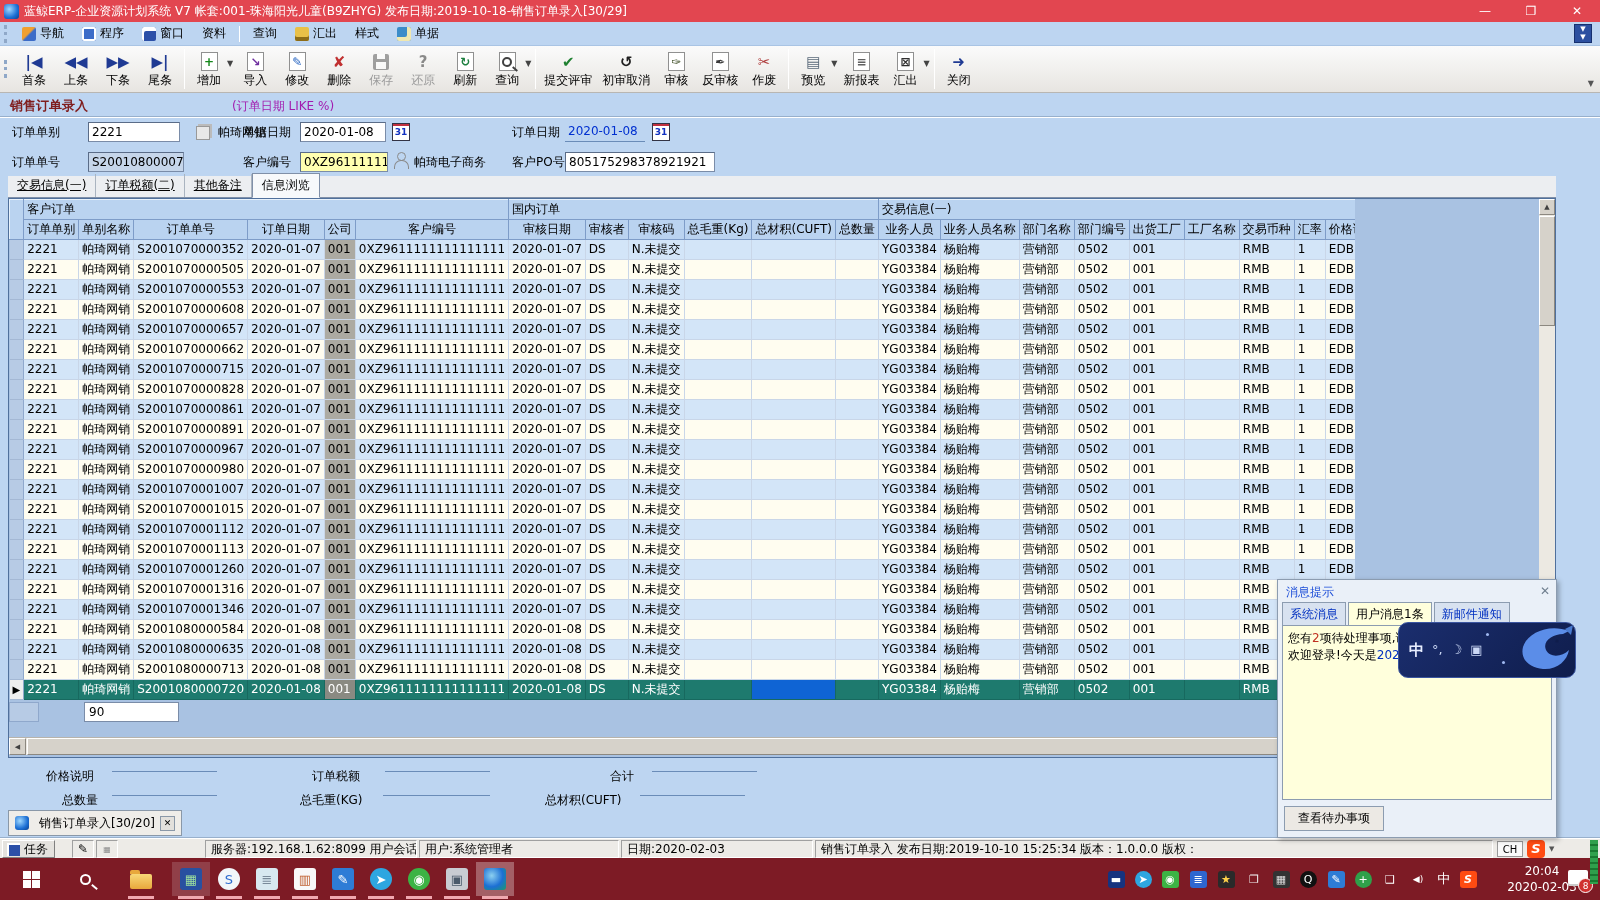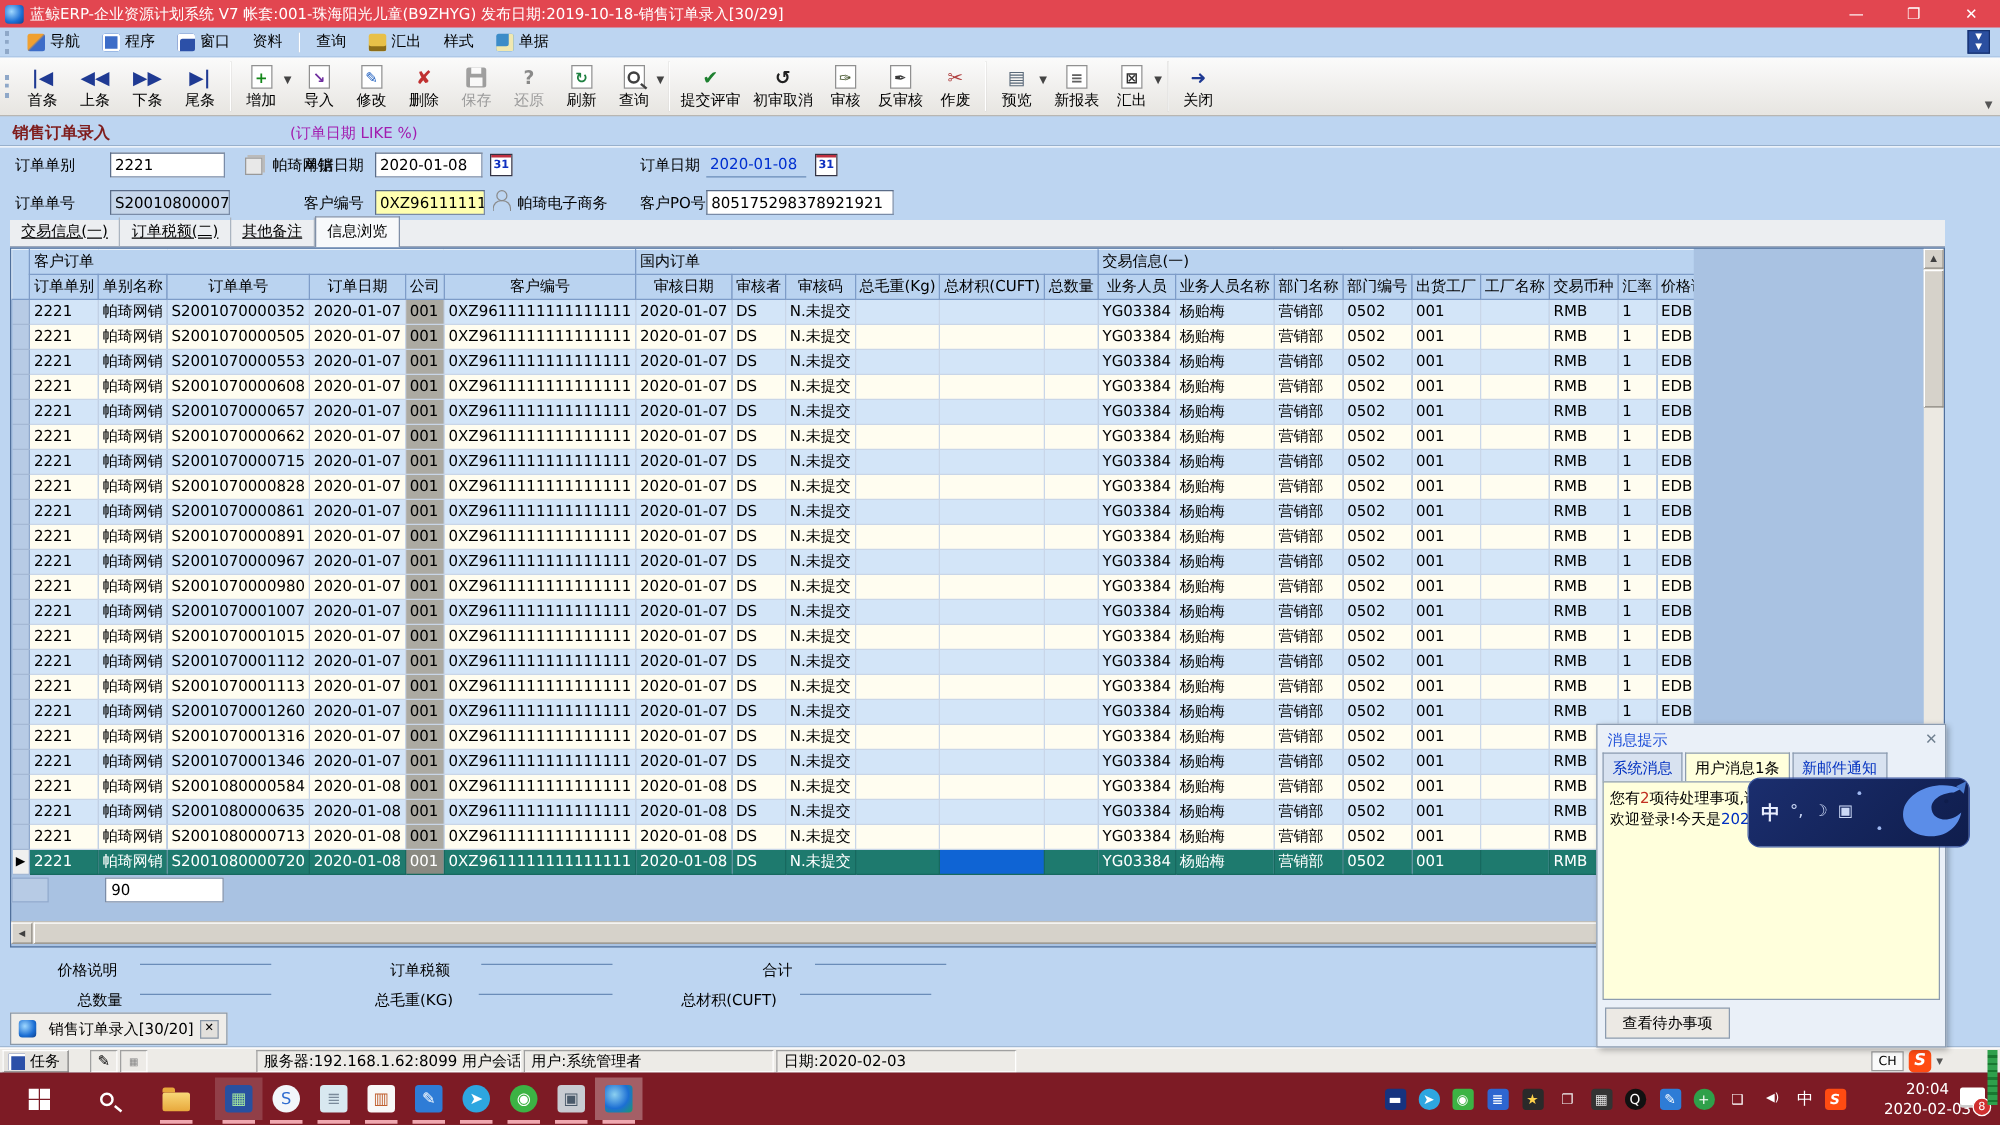--- a/index.html
+++ b/index.html
@@ -1062,20 +1062,21 @@
   <div class="statusbar">
     <span class="taskbtn">
       <span class="tinyico" style="background:#2C50A8;box-shadow:inset 2px 2px 0 #fff"></span>
       <span>任务</span>
     </span>
     <span class="sseg" style="left:72px;width:22px;text-align:center">✎</span>
     <span class="sseg" style="left:96px;width:22px;color:#888;text-align:center;font-size:8px">▦</span>
     <span class="sseg" style="left:205px;width:212px">服务器:192.168.1.62:8099 用户会话:3 消息:8081</span>
     <span class="sseg" style="left:419px;width:200px">用户:系统管理者</span>
     <span class="sseg" style="left:621px;width:192px">日期:2020-02-03</span>
+    <span class="sseg" style="left:815px;width:678px">销售订单录入 发布日期:2019-10-10 15:25:34 版本：1.0.0.0 版权：</span>
     <span class="chbox">CH</span>
     <span class="sgs">S</span>
     <span class="statarrow">▼</span>
   </div>
 
   <div class="msgpanel">
     <span class="msgtitle">消息提示</span>
     <span class="msgx">✕</span>
     <span class="mtabs" id="mtabs">
         <span class="mtab">系统消息</span>

